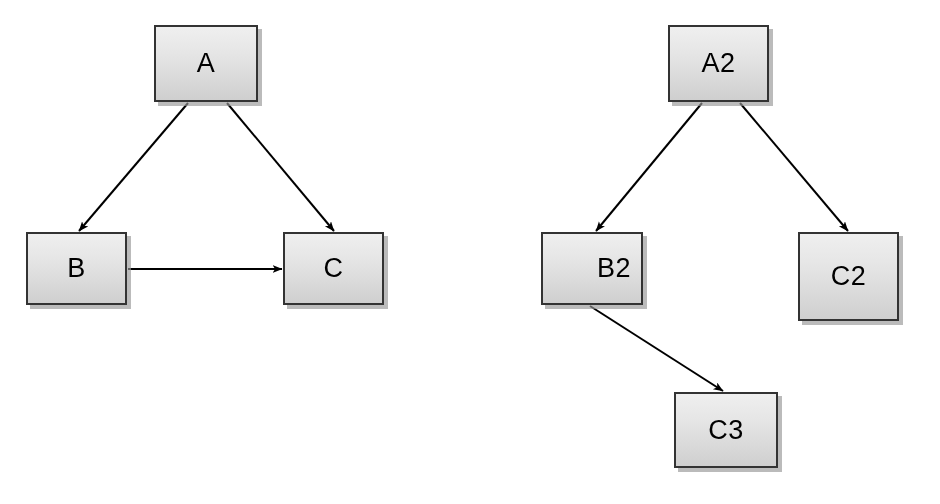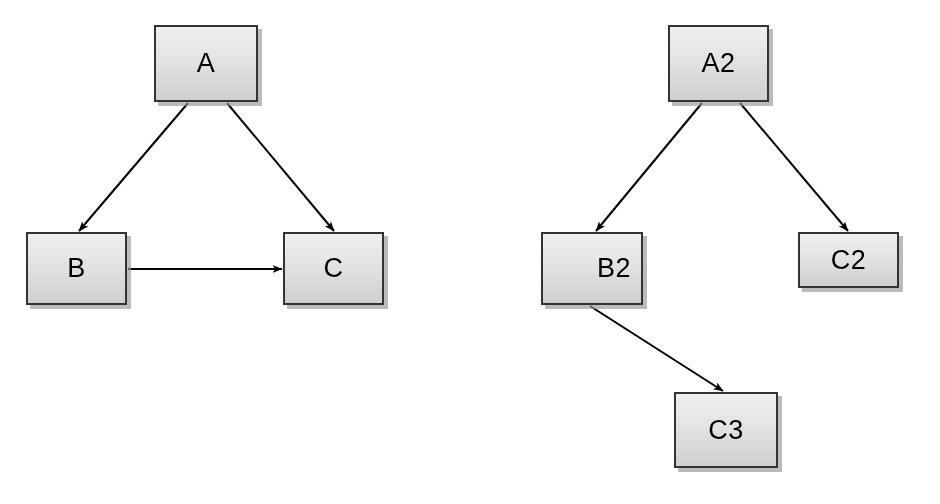--- a/index.html
+++ b/index.html
@@ -78,21 +78,21 @@
       </div>
       <div class="node" style="left: 283px; top: 232px; width: 101px; height: 73px;">
         <span class="node-label">C</span>
       </div>
       <div class="node" style="left: 668px; top: 25px; width: 101px; height: 77px;">
         <span class="node-label">A2</span>
       </div>
       <div class="node" style="left: 541px; top: 232px; width: 102px; height: 73px; padding-left: 44px;">
         <span class="node-label">B2</span>
       </div>
-      <div class="node" style="left: 798px; top: 232px; width: 101px; height: 56px;">
+      <div class="node" style="left: 798px; top: 232px; width: 101px; height: 89px;">
         <span class="node-label">C2</span>
       </div>
       <div class="node" style="left: 674px; top: 392px; width: 104px; height: 76px;">
         <span class="node-label">C3</span>
       </div>
     </div>
 
 </div>
 
 </body></html>

